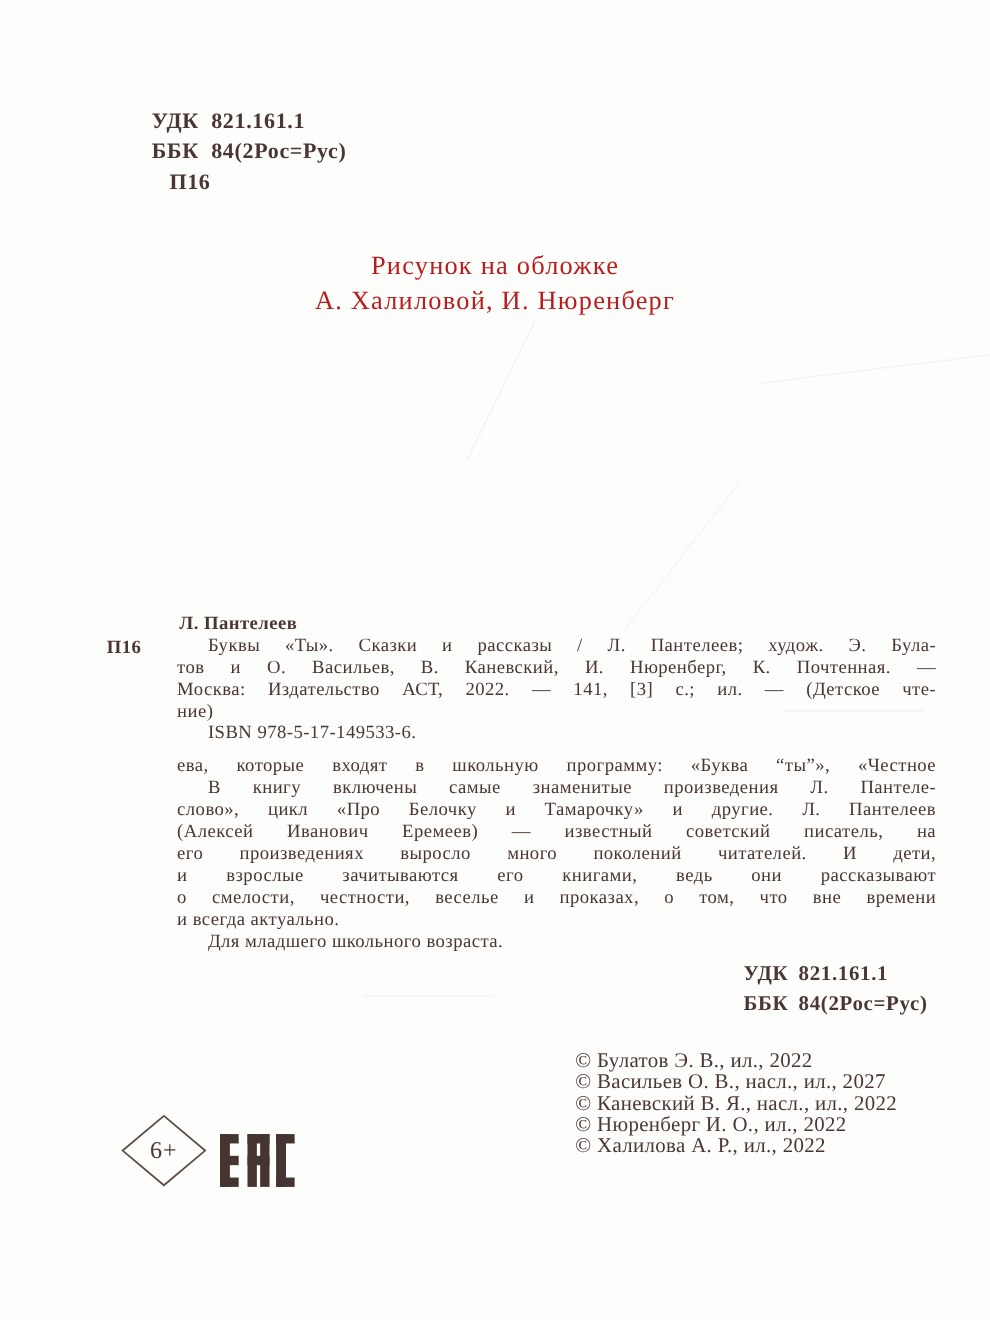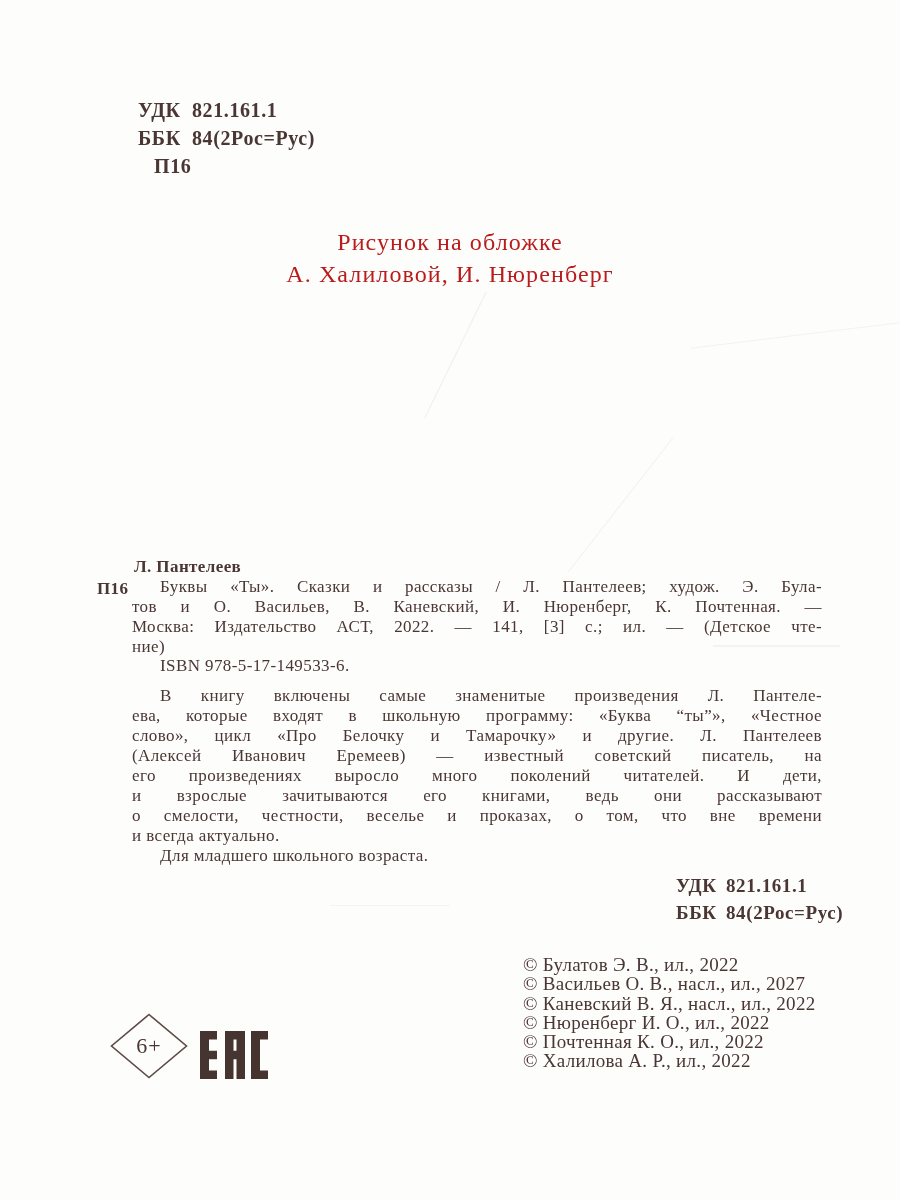--- a/index.html
+++ b/index.html
@@ -28,21 +28,21 @@
   #top-codes .indent{margin-left:57px;}
 
   
   #cover-credit{
     position:absolute;left:0;top:226px;width:900px;
     text-align:center;font-size:24px;line-height:32px;
     letter-spacing:1.1px;color:#b91c1c;
   }
 
   
-  .bodytext{font-size:17px;line-height:20px;letter-spacing:.4px;}
+  .bodytext{font-size:17px;line-height:20px;letter-spacing:.4px;margin-left:29px;}
   .just{text-align:justify;text-align-last:justify;}
   .indent1{text-indent:28px;}
 
   #p16-label{position:absolute;left:97px;top:579px;font-weight:bold;font-size:17px;letter-spacing:.4px;}
 
   #bib{position:absolute;left:132px;top:557px;width:690px;}
   #bib .author{font-weight:bold;margin-left:2px;}
 
   #isbn-line{position:absolute;left:160px;top:656px;}
 
@@ -97,42 +97,41 @@
     <div class="author">Л. Пантелеев</div>
     <div class="just indent1">Буквы «Ты». Сказки и рассказы / Л. Пантелеев; худож. Э. Була-</div>
     <div class="just">тов и О. Васильев, В. Каневский, И. Нюренберг, К. Почтенная. —</div>
     <div class="just">Москва: Издательство АСТ, 2022. — 141, [3] с.; ил. — (Детское чте-</div>
     <div>ние)</div>
   </div>
 
   <div id="isbn-line" class="bodytext">ISBN 978-5-17-149533-6.</div>
 
   <div id="annotation" class="bodytext">
+    <div class="just">ева, которые входят в школьную программу: «Буква “ты”», «Честное</div>
     <div class="just indent1">В книгу включены самые знаменитые произведения Л. Пантеле-</div>
-    <div class="just">ева, которые входят в школьную программу: «Буква “ты”», «Честное</div>
     <div class="just">слово», цикл «Про Белочку и Тамарочку» и другие. Л. Пантелеев</div>
     <div class="just">(Алексей Иванович Еремеев) — известный советский писатель, на</div>
     <div class="just">его произведениях выросло много поколений читателей. И дети,</div>
     <div class="just">и взрослые зачитываются его книгами, ведь они рассказывают</div>
     <div class="just">о смелости, честности, веселье и проказах, о том, что вне времени</div>
     <div>и всегда актуально.</div>
     <div class="indent1">Для младшего школьного возраста.</div>
   </div>
 
   <div class="codes" id="bottom-codes">
     <div class="row"><span class="lbl">УДК</span><span>821.161.1</span></div>
     <div class="row"><span class="lbl">ББК</span><span>84(2Рос=Рус)</span></div>
   </div>
 
   <div id="copyright-list">
     <div>© Булатов Э. В., ил., 2022</div>
     <div>© Васильев О. В., насл., ил., 2027</div>
     <div>© Каневский В. Я., насл., ил., 2022</div>
     <div>© Нюренберг И. О., ил., 2022</div>
-    <div>© Почтенная К. О., ил., 2022</div>
     <div>© Халилова А. Р., ил., 2022</div>
   </div>
 
   <div id="age-badge">
     <svg width="78" height="66" viewBox="0 0 78 66">
       <polygon points="39,1.5 76.5,33 39,64.5 1.5,33" fill="none" stroke="#5d4a45" stroke-width="1.6"></polygon>
     </svg>
     <div class="num">6+</div>
   </div>
 

